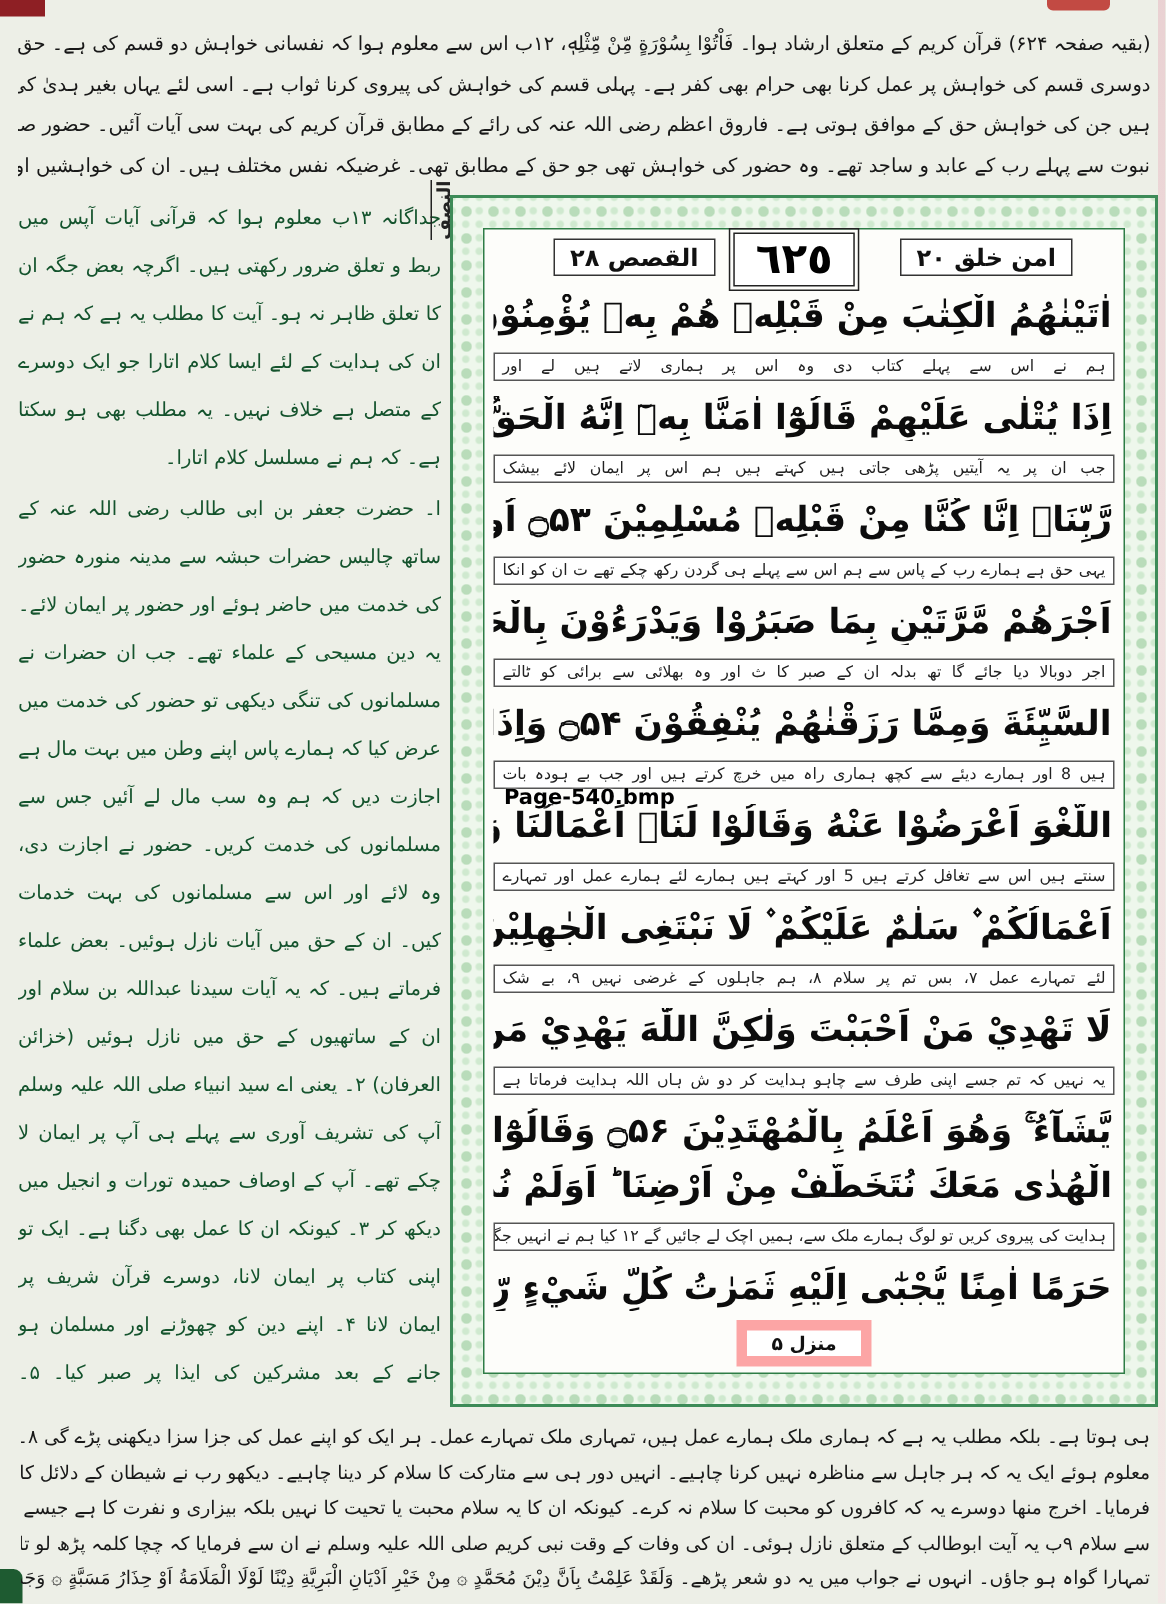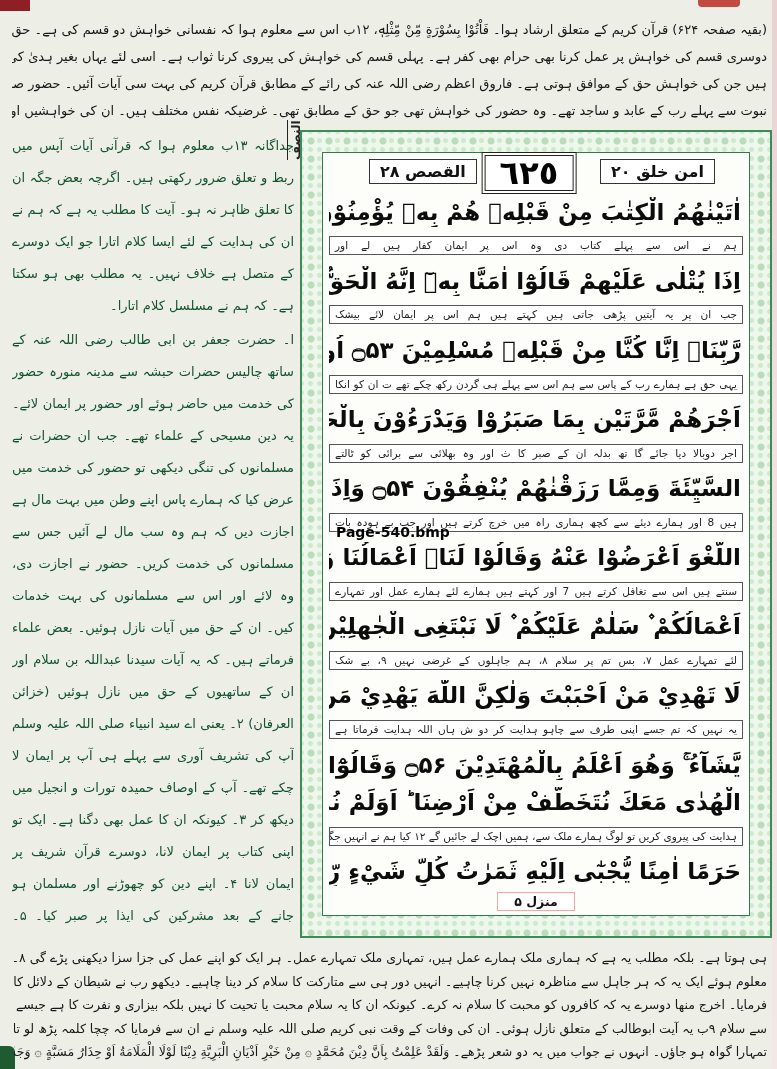--- a/index.html
+++ b/index.html
@@ -65,38 +65,38 @@
     position:absolute;top:0;
     background:#fff;border:1px solid #333;
     font-size:16px;font-weight:bold;padding:2px 10px;
     white-space:nowrap;color:#111;
   }
   .hdr-juz{right:28px;}
   .hdr-surah{left:40px;}
   .hdr-num{
     position:absolute;left:50%;transform:translateX(-58%);top:-4px;
     background:#fff;border:1.5px solid #222;outline:1px solid #222;outline-offset:2px;
-    font-size:32px;font-weight:bold;padding:0 14px;line-height:34px;color:#000;
+    font-size:28px;font-weight:bold;padding:0 14px;line-height:34px;color:#000;
   }
   .verses{flex:1 1 auto;display:flex;flex-direction:column;justify-content:space-around;}
   .aline{
     font-size:23px;font-weight:bold;line-height:30px;
     direction:rtl;text-align:justify;text-align-last:justify;
     white-space:nowrap;overflow:hidden;color:#0c0c0c;
     padding:0 2px;
   }
   .uline{
     border:1px solid #555;background:#fff;
     font-size:10.5px;line-height:15px;padding:1px 5px;margin:2px 0 3px 0;
     direction:rtl;text-align:justify;text-align-last:justify;
     white-space:nowrap;overflow:hidden;color:#222;
   }
   .manzil{
     flex:0 0 auto;align-self:center;margin-top:2px;
-    border:1px solid #fca5a5;background:#fff;
+    border:7px solid #fca5a5;background:#fff;
     font-size:12.5px;font-weight:bold;padding:1px 16px;color:#111;
   }
 
   
   .file-label{
     position:absolute;left:336px;top:524px;
     font-size:14px;font-weight:bold;color:#000;
     direction:ltr;font-family:"DejaVu Sans",sans-serif;
     text-shadow:0 0 2px rgba(255,255,255,.8);
     z-index:5;
@@ -137,31 +137,31 @@
     <div class="qinner">
 
       <div class="qheader">
         <span class="hdr-box hdr-juz">امن خلق ۲۰</span>
         <span class="hdr-num">٦٢٥</span>
         <span class="hdr-box hdr-surah">القصص ۲۸</span>
       </div>
 
       <div class="verses">
         <div class="aline">اٰتَيْنٰهُمُ الْكِتٰبَ مِنْ قَبْلِهٖ هُمْ بِهٖ يُؤْمِنُوْنَ ۝۵۲ وَ</div>
-        <div class="uline">ہم نے اس سے پہلے کتاب دی وہ اس پر ایمان کفار ہیں لے اور</div>
+        <div class="uline">ہم نے اس سے پہلے کتاب دی وہ اس پر ہماری لاتے ہیں لے اور</div>
         <div class="aline">اِذَا يُتْلٰى عَلَيْهِمْ قَالُوْٓا اٰمَنَّا بِهٖٓ اِنَّهُ الْحَقُّ مِنْ</div>
         <div class="uline">جب ان پر یہ آیتیں پڑھی جاتی ہیں کہتے ہیں ہم اس پر ایمان لائے بیشک</div>
         <div class="aline">رَّبِّنَاۤ اِنَّا كُنَّا مِنْ قَبْلِهٖ مُسْلِمِيْنَ ۝۵۳ اُولٰٓئِكَ يُؤْتَوْنَ</div>
         <div class="uline">یہی حق ہے ہمارے رب کے پاس سے ہم اس سے پہلے ہی گردن رکھ چکے تھے ت ان کو انکا</div>
         <div class="aline">اَجْرَهُمْ مَّرَّتَيْنِ بِمَا صَبَرُوْا وَيَدْرَءُوْنَ بِالْحَسَنَةِ</div>
         <div class="uline">اجر دوبالا دیا جائے گا تھ بدلہ ان کے صبر کا ث اور وہ بھلائی سے برائی کو ٹالتے</div>
         <div class="aline">السَّيِّئَةَ وَمِمَّا رَزَقْنٰهُمْ يُنْفِقُوْنَ ۝۵۴ وَاِذَا سَمِعُوا</div>
         <div class="uline">ہیں 8 اور ہمارے دیئے سے کچھ ہماری راہ میں خرچ کرتے ہیں اور جب بے ہودہ بات</div>
         <div class="aline">اللَّغْوَ اَعْرَضُوْا عَنْهُ وَقَالُوْا لَنَاۤ اَعْمَالُنَا وَلَكُمْ</div>
-        <div class="uline">سنتے ہیں اس سے تغافل کرتے ہیں 7 اور کہتے ہیں ہمارے لئے ہمارے عمل اور تمہارے</div>
+        <div class="uline">سنتے ہیں اس سے تغافل کرتے ہیں 5 اور کہتے ہیں ہمارے لئے ہمارے عمل اور تمہارے</div>
         <div class="aline">اَعْمَالُكُمْ ۫ سَلٰمٌ عَلَيْكُمْ ۫ لَا نَبْتَغِی الْجٰهِلِيْنَ ۝۵۵ اِنَّكَ</div>
         <div class="uline">لئے تمہارے عمل ۷، بس تم پر سلام ۸، ہم جاہلوں کے غرضی نہیں ۹، بے شک</div>
         <div class="aline">لَا تَهْدِيْ مَنْ اَحْبَبْتَ وَلٰكِنَّ اللّٰهَ يَهْدِيْ مَنْ</div>
         <div class="uline">یہ نہیں کہ تم جسے اپنی طرف سے چاہو ہدایت کر دو ش ہاں اللہ ہدایت فرماتا ہے</div>
         <div class="aline">يَّشَآءُ ۚ وَهُوَ اَعْلَمُ بِالْمُهْتَدِيْنَ ۝۵۶ وَقَالُوْٓا اِنْ نَّتَّبِعِ</div>
         <div class="aline">الْهُدٰى مَعَكَ نُتَخَطَّفْ مِنْ اَرْضِنَا ؕ اَوَلَمْ نُمَكِّنْ لَّهُمْ</div>
         <div class="uline">ہدایت کی پیروی کریں تو لوگ ہمارے ملک سے، ہمیں اچک لے جائیں گے ۱۲ کیا ہم نے انہیں جگہ</div>
         <div class="aline">حَرَمًا اٰمِنًا يُّجْبٰٓى اِلَيْهِ ثَمَرٰتُ كُلِّ شَيْءٍ رِّزْقًا مِّنْ</div>
       </div>
 

